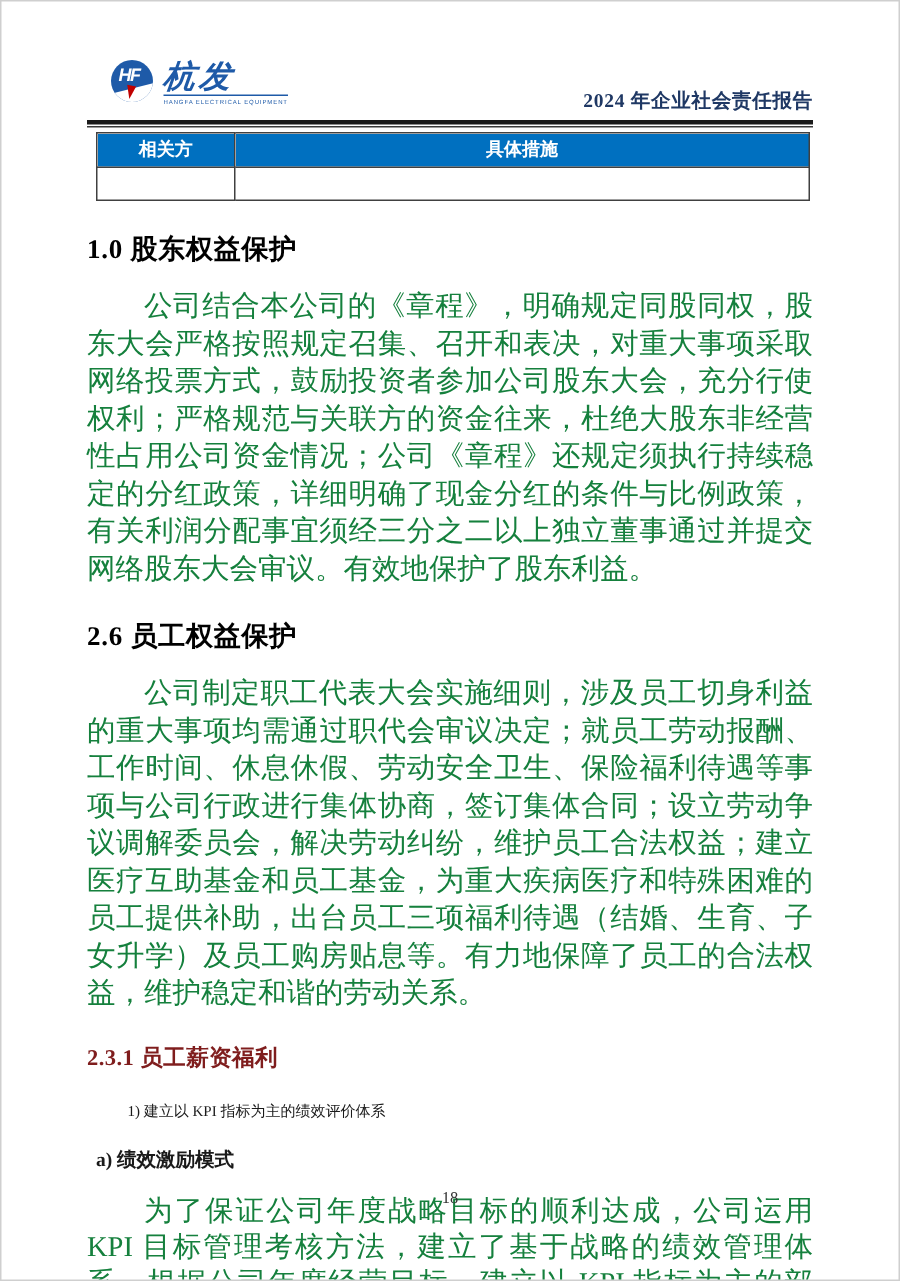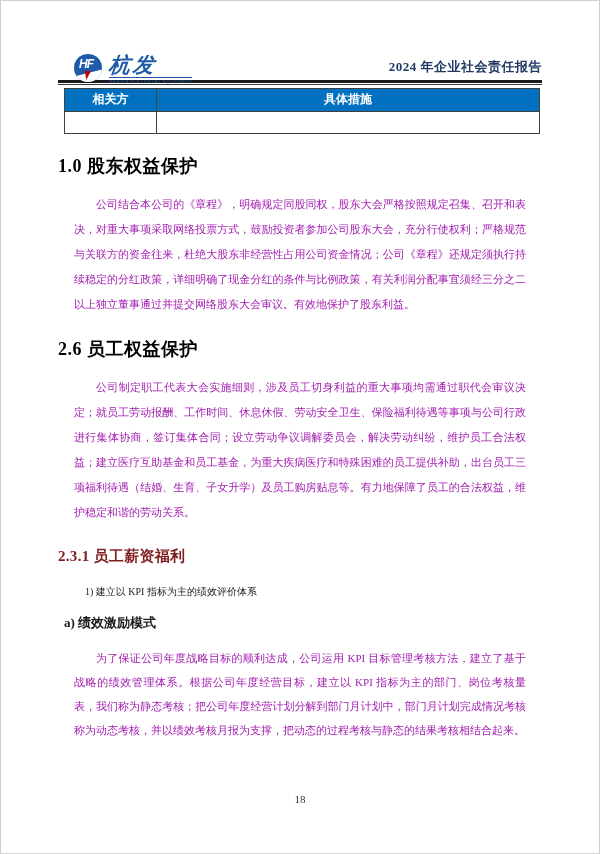--- a/index.html
+++ b/index.html
@@ -8,21 +8,21 @@
     width:600px;height:854px;
     box-sizing:border-box;
     background:#fff;
     border:1px solid #cfcfcf;
     font-family:"Liberation Serif","DejaVu Serif",serif;
     color:#1a1a1a;
     overflow:hidden;
   }
   
   .header{position:relative;height:79px;margin:0 57px;}
-  .logo{position:absolute;left:16px;top:53px;display:flex;align-items:flex-start;}
+  .logo{position:absolute;left:16px;top:39px;display:flex;align-items:flex-start;}
   .emblem{
     position:relative;width:28px;height:28px;border-radius:50%;
     background:#1E5AA8;overflow:hidden;flex:0 0 auto;
   }
   .emblem::after{
     content:"";position:absolute;bottom:-7px;left:-5px;
     width:40px;height:16px;background:#fff;transform:rotate(-14deg);
   }
   .emblem .hf{
     position:absolute;top:3px;left:5px;z-index:1;
@@ -75,22 +75,22 @@
     font-size:12.5px;vertical-align:top;
     padding:4px 8px 0 8px;line-height:17px;text-align:left;
   }
   
   .content{margin:0 57px;}
   .content h2{
     font-size:18px;line-height:24px;font-weight:bold;color:#000;
     margin:20px 0 0;letter-spacing:0.5px;
   }
   .content p{
-    font-size:11px;line-height:25px;color:#a21caf;
-    text-align:justify;text-indent:2em;margin:14px 16px 0;
+    font-size:19px;line-height:25px;color:#15803d;
+    text-align:justify;text-indent:2em;margin:14px 0 0;
   }
   .content h3{
     font-size:15px;line-height:20px;font-weight:bold;color:#7f1d1d;
     margin:21px 0 0;letter-spacing:0.3px;
   }
   .list-item-1{font-weight:normal;font-size:10px;line-height:18px;margin:17px 0 0 27px;}
   .list-item-a{font-weight:bold;font-size:13px;line-height:18px;margin:13px 0 0 6px;}
   .content p.last{line-height:24px;}
   
   .page-number{

